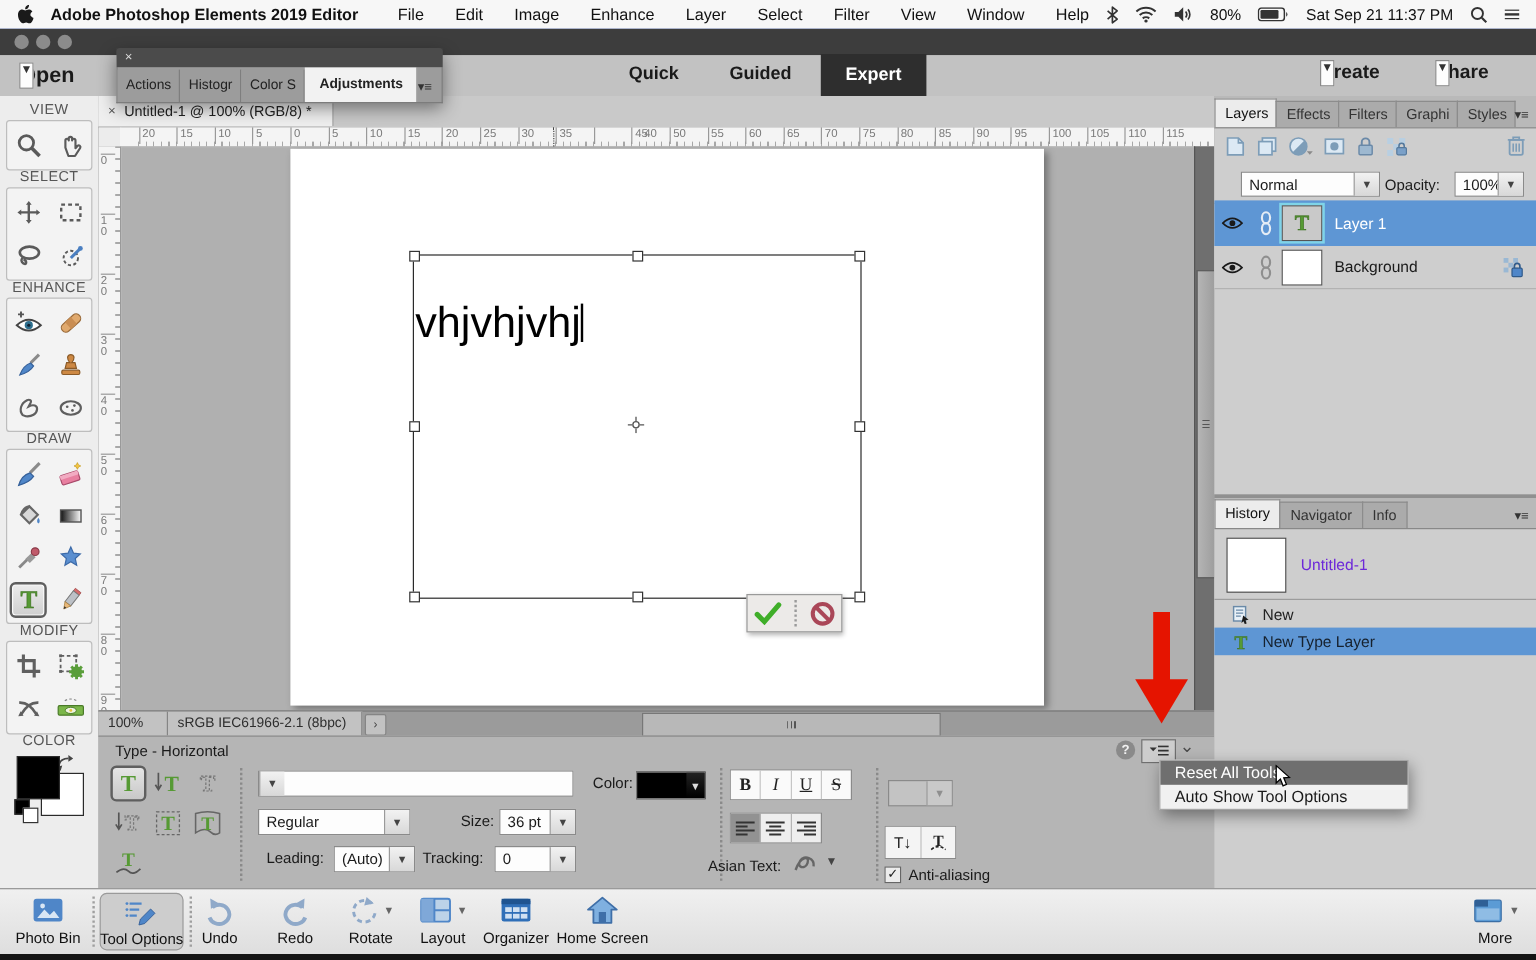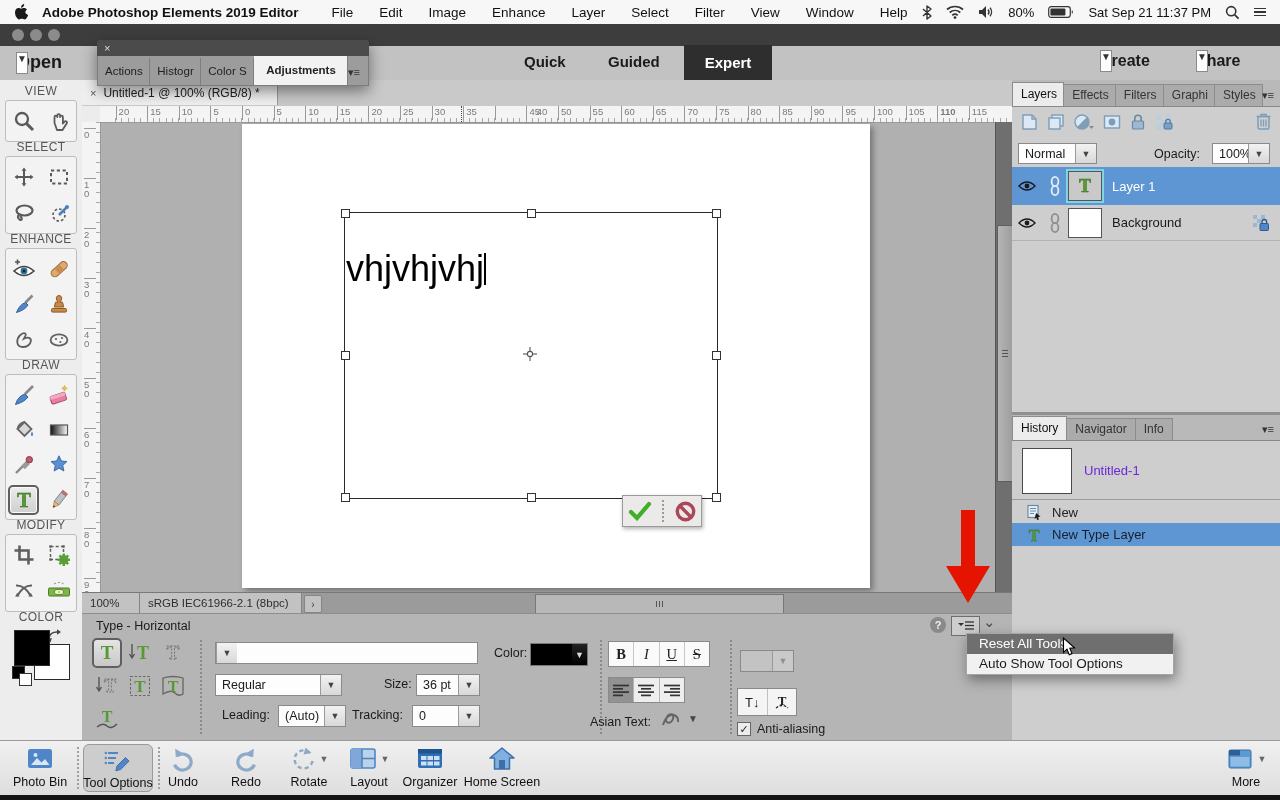--- a/index.html
+++ b/index.html
@@ -534,21 +534,21 @@
       <span class="hrl" style="left: 521.2px;">60</span>
       <span class="hrl" style="left: 552.8px;">65</span>
       <span class="hrl" style="left: 584.4px;">70</span>
       <span class="hrl" style="left: 616px;">75</span>
       <span class="hrl" style="left: 647.6px;">80</span>
       <span class="hrl" style="left: 679.2px;">85</span>
       <span class="hrl" style="left: 710.8px;">90</span>
       <span class="hrl" style="left: 742.4px;">95</span>
       <span class="hrl" style="left: 774px;">100</span>
       <span class="hrl" style="left: 805.6px;">105</span>
-      <span class="hrl" style="left: 837.2px; font-weight: bold;">110</span>
+      <span class="hrl" style="left: 837.2px;">110</span>
       <span class="hrl" style="left: 868.8px;">115</span>
     </div>
   <div id="v-ruler">
     <div class="minor"></div>
   <span class="vrl" style="top: 6px;">0</span>
       <span class="vrl" style="top: 56px;">1
 0</span>
       <span class="vrl" style="top: 106px;">2
 0</span>
       <span class="vrl" style="top: 156px;">3
@@ -847,21 +847,21 @@
           <path d="M6 5.5 V3.5 h5 v2" fill="none" stroke="#7d9db8" stroke-width="1.5"></path>
           <g stroke="#7d9db8" stroke-width="1.3">
             <line x1="6" y1="8.5" x2="6" y2="15.5"></line>
             <line x1="8.5" y1="8.5" x2="8.5" y2="15.5"></line>
             <line x1="11" y1="8.5" x2="11" y2="15.5"></line>
           </g>
         </svg>
     </span>
 
     <div id="layers-controls">
-      <div class="dd" style="left:6px;top:4px;width:79px;height:21px">
+      <div class="dd" style="left:22px;top:4px;width:116px;height:21px">
         <span class="val">Normal</span>
         <span class="arr">▼</span>
       </div>
       <span class="abs" style="left:142px;top:8px;font-size:12.5px;color:#1a1a1a">Opacity:</span>
       <div class="dd" style="left:200px;top:4px;width:58px;height:21px">
         <span class="val">100%</span>
         <span class="arr">▼</span>
       </div>
     </div>
 

